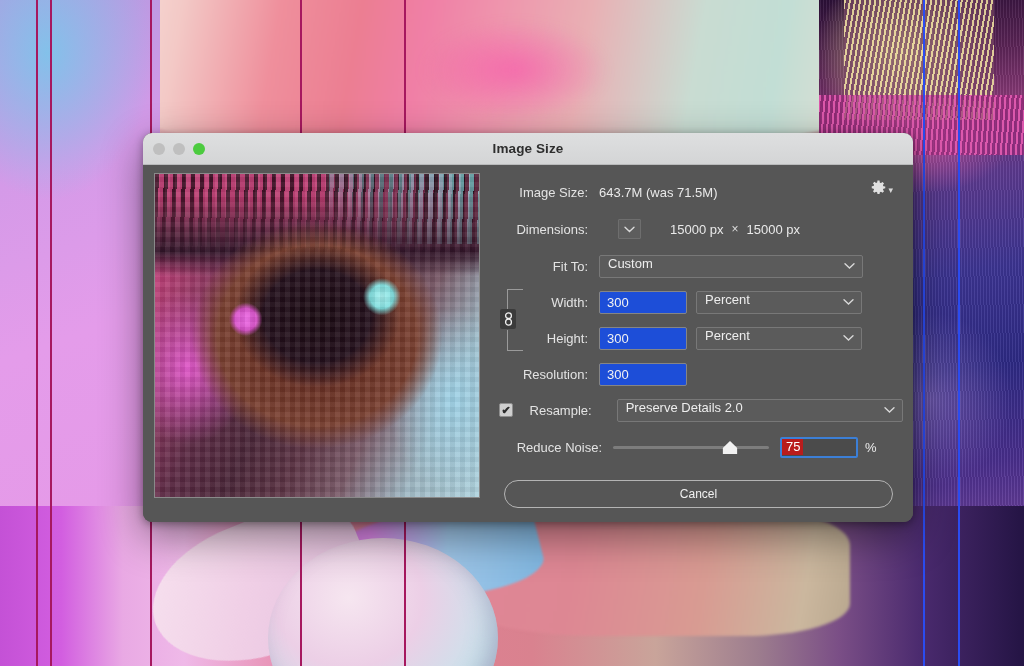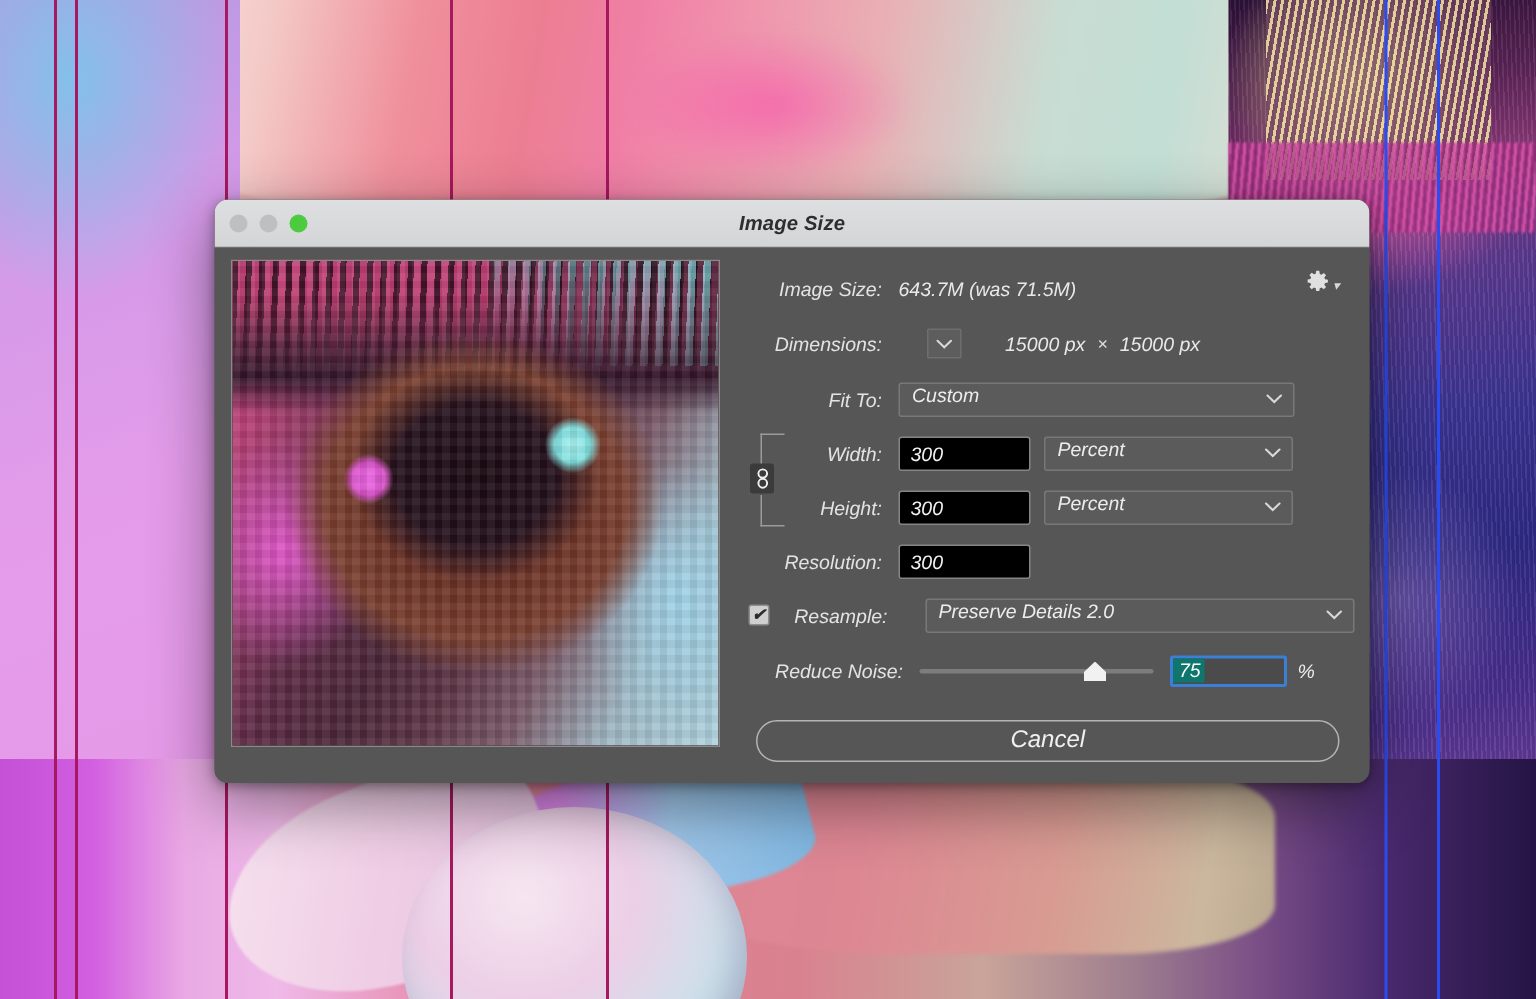--- a/index.html
+++ b/index.html
@@ -223,21 +223,20 @@
   #dialog {
     position: absolute;
     left: 143px;
     top: 133px;
     width: 770px;
     height: 389px;
     border-radius: 9px;
     overflow: hidden;
     box-shadow: 0 14px 42px rgba(0,0,0,0.45), 0 2px 8px rgba(0,0,0,0.35);
     background: #565656;
-    font-style: italic;
   }
 
   .titlebar {
     position: relative;
     height: 32px;
     background: linear-gradient(180deg, #dedfe0 0%, #d4d5d6 100%);
     border-bottom: 1px solid #b9babb;
     display: flex;
     align-items: center;
   }
@@ -465,21 +464,21 @@
   .row-field {
     height: 26px;
     margin-top: 10px;
   }
   .row-field .lbl { width: 95px; }
 
   .txtinput {
     margin-left: 11px;
     width: 88px;
     height: 23px;
-    background: #000000;
+    background: #1d4ed8;
     border: 1px solid #858585;
     border-radius: 2px;
     color: #f2f2f2;
     font-size: 13px;
     display: flex;
     align-items: center;
     padding: 0 7px;
     font-family: "Liberation Sans", sans-serif;
     cursor: text;
   }
@@ -599,21 +598,21 @@
     width: 78px;
     height: 21px;
     border: 2px solid #3c7fd6;
     border-radius: 2px;
     background: #4b4b4b;
     display: flex;
     align-items: center;
     cursor: text;
   }
   .noise-sel {
-    background: #0f766e;
+    background: #b91c1c;
     color: #ffffff;
     font-size: 13px;
     padding: 1px 3px 2px 4px;
     line-height: 1;
   }
   .pct {
     margin-left: 7px;
     color: #ececec;
     font-size: 13px;
   }
@@ -627,21 +626,21 @@
     display: flex;
     gap: 11px;
   }
   .btn {
     flex: 1;
     height: 28px;
     border-radius: 14px;
     border: 1px solid #b4b4b4;
     background: transparent;
     color: #f0f0f0;
-    font-size: 16px;
+    font-size: 12px;
     font-family: "Liberation Sans", sans-serif;
     display: flex;
     align-items: center;
     justify-content: center;
     cursor: pointer;
   }
   .btn-ok { border-color: #e2e2e2; }
 
   .caret-svg { display: block; }
 </style>

